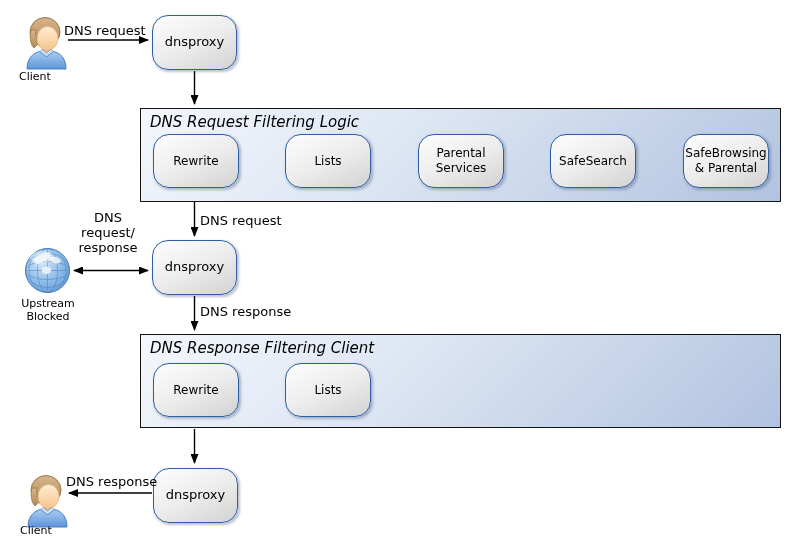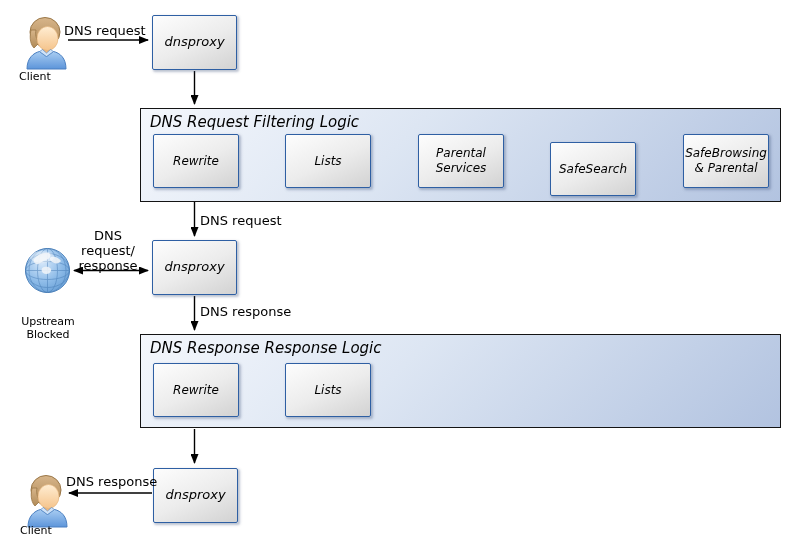--- a/index.html
+++ b/index.html
@@ -3,35 +3,35 @@
 <meta charset="utf-8">
 <style>
   html,body{margin:0;padding:0;background:#ffffff;}
   .canvas{
     position:relative;width:797px;height:558px;background:#ffffff;overflow:hidden;
     font-family:"DejaVu Sans","Liberation Sans",sans-serif;color:#000;
   }
   .connectors{position:absolute;left:0;top:0;width:797px;height:558px;pointer-events:none;}
   .node{
     position:absolute;display:flex;align-items:center;justify-content:center;
-    box-sizing:border-box;border:1.5px solid #2e5fa3;border-radius:2px;
+    box-sizing:border-box;border:1.5px solid #2e5fa3;border-radius:16px;
     background:linear-gradient(155deg,#fdfdfd 0%,#ececec 52%,#d2d2d2 100%);
     box-shadow:1.5px 1.5px 2.5px rgba(60,80,120,.35);
-    font-size:12px;line-height:1.25;text-align:center;padding:4px;font-style:italic;
+    font-size:12px;line-height:1.25;text-align:center;padding:4px;
   }
   .proxy{width:85px;height:55px;font-size:13px;}
   .filter-box{width:86px;height:54px;}
   .container-frame{
     position:absolute;box-sizing:border-box;width:641px;height:94px;
     border:1.5px solid #141414;
     background:linear-gradient(135deg,#f4f7fc 0%,#dde6f3 40%,#b2c3e0 100%);
   }
   .container-title{position:absolute;left:9px;top:4px;font-size:15px;white-space:nowrap;font-style:italic;}
   .edge-label{position:absolute;font-size:13px;white-space:nowrap;}
-  .pre{white-space:pre-line;text-align:center;margin-top:18px;}
+  .pre{white-space:pre-line;text-align:center;}
   .actor-label{position:absolute;font-size:11px;}
   .icon{position:absolute;}
 </style>
 </head>
 <body>
 
 <div class="canvas">
 
   <svg class="connectors" width="797" height="558" viewBox="0 0 797 558">
     <defs>
@@ -90,21 +90,21 @@
     <div class="container-title">DNS Request Filtering Logic</div>
     <div class="node filter-box" style="left:12px;top:25px;">
       <span>Rewrite</span>
     </div>
     <div class="node filter-box" style="left:144px;top:25px;">
       <span>Lists</span>
     </div>
     <div class="node filter-box" style="left:277px;top:25px;">
       <span>Parental Services</span>
     </div>
-    <div class="node filter-box" style="left:409px;top:25px;margin-top:8px;">
+    <div class="node filter-box" style="left:409px;top:25px;">
       <span>SafeSearch</span>
     </div>
     <div class="node filter-box" style="left:542px;top:25px;">
       <span>SafeBrowsing &amp; Parental</span>
     </div>
   </div>
 
   <div class="edge-label" style="left:200px;top:213px;">DNS request</div>
 
   <div class="edge-label pre" style="left:70px;top:211px;width:76px;line-height:1.15;">DNS
@@ -138,21 +138,21 @@
   <div class="actor-label pre" style="left:10px;top:298px;width:76px;line-height:1.15;">Upstream
 Blocked</div>
 
   <div class="node proxy" style="left:152px;top:240px;">
     <span>dnsproxy</span>
   </div>
 
   <div class="edge-label" style="left:200px;top:304px;">DNS response</div>
 
   <div class="container-frame" style="left:140px;top:334px;">
-    <div class="container-title">DNS Response Response Logic</div>
+    <div class="container-title">DNS Response Filtering Client</div>
     <div class="node filter-box" style="left:12px;top:28px;">
       <span>Rewrite</span>
     </div>
     <div class="node filter-box" style="left:144px;top:28px;">
       <span>Lists</span>
     </div>
   </div>
 
   <div class="node proxy" style="left:153px;top:468px;">
     <span>dnsproxy</span>

